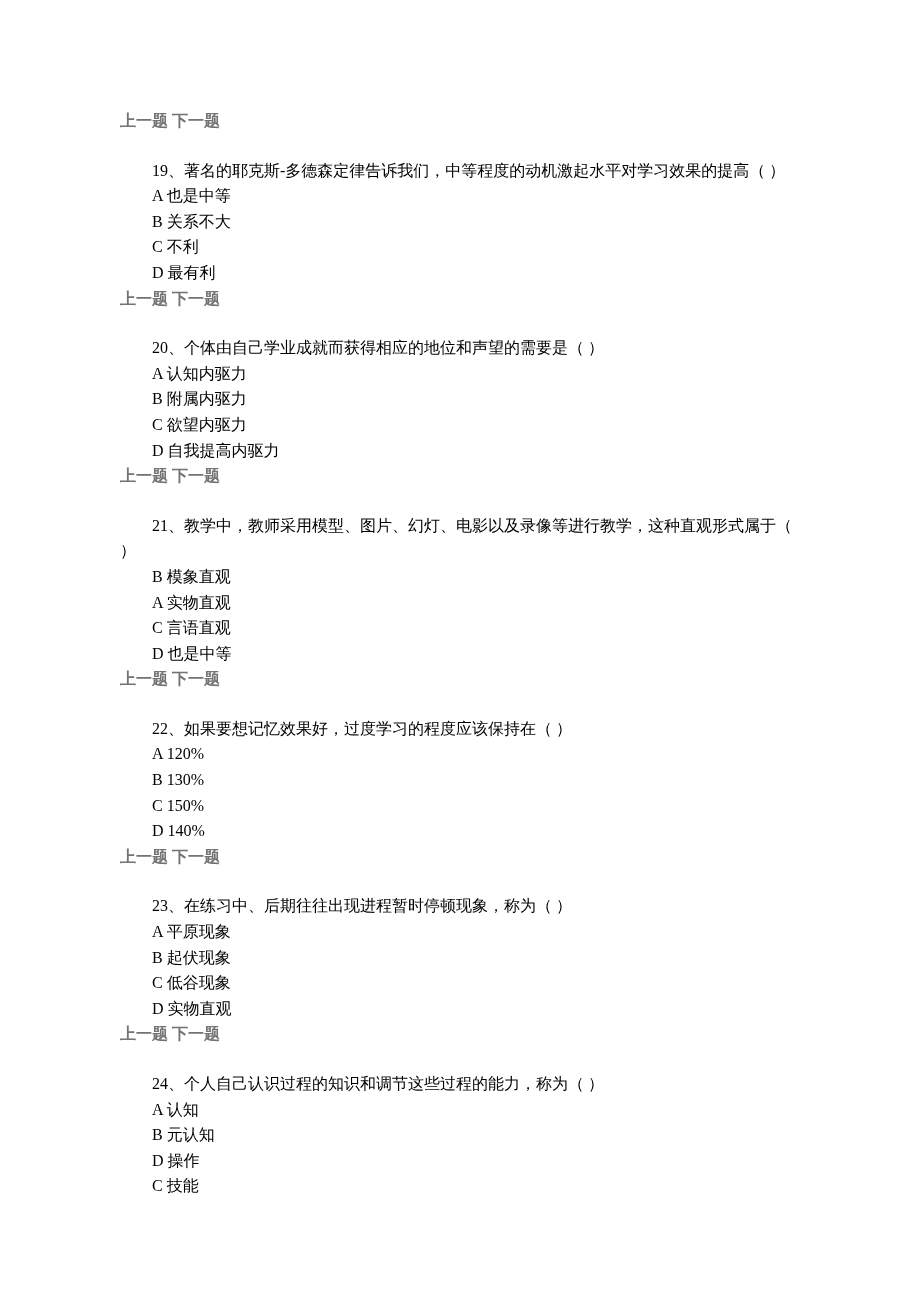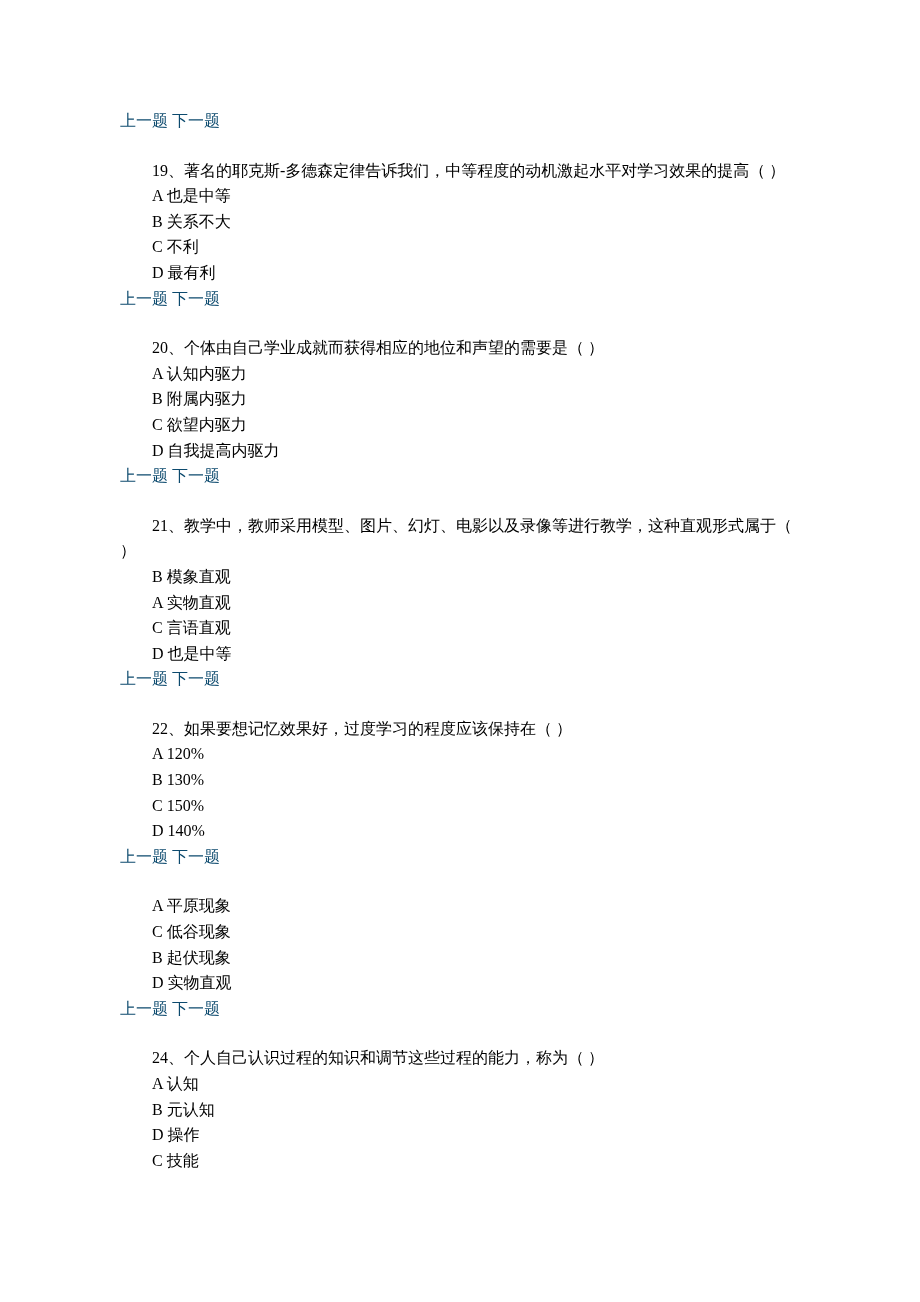--- a/index.html
+++ b/index.html
@@ -13,23 +13,24 @@
       font-size: 16px;
       color: #000000;
       line-height: 1.6;
       padding: 108px 120px 60px 120px;
       width: 920px;
     }
     .nav-line {
       margin-bottom: 4px;
     }
     .nav-link {
-      color: #0c4a6e;
+      color: #737373;
       text-decoration: none;
       cursor: pointer;
+      font-weight: bold;
     }
     .question-block {
       margin-top: 24px;
     }
     .question-text {
       text-indent: 2em;
     }
     .option {
       text-indent: 2em;
     }
@@ -84,23 +85,24 @@
   <div class="option">B 130%</div>
   <div class="option">C 150%</div>
   <div class="option">D 140%</div>
 </div>
 <div class="nav-line">
   <span class="nav-link">上一题</span>
   <span class="nav-link">下一题</span>
 </div>
 
 <div class="question-block">
+  <div class="question-text">23、在练习中、后期往往出现进程暂时停顿现象，称为（ ）</div>
   <div class="option">A  平原现象</div>
+  <div class="option">B  起伏现象</div>
   <div class="option">C  低谷现象</div>
-  <div class="option">B  起伏现象</div>
   <div class="option">D  实物直观</div>
 </div>
 <div class="nav-line">
   <span class="nav-link">上一题</span>
   <span class="nav-link">下一题</span>
 </div>
 
 <div class="question-block">
   <div class="question-text">24、个人自己认识过程的知识和调节这些过程的能力，称为（ ）</div>
   <div class="option">A  认知</div>

